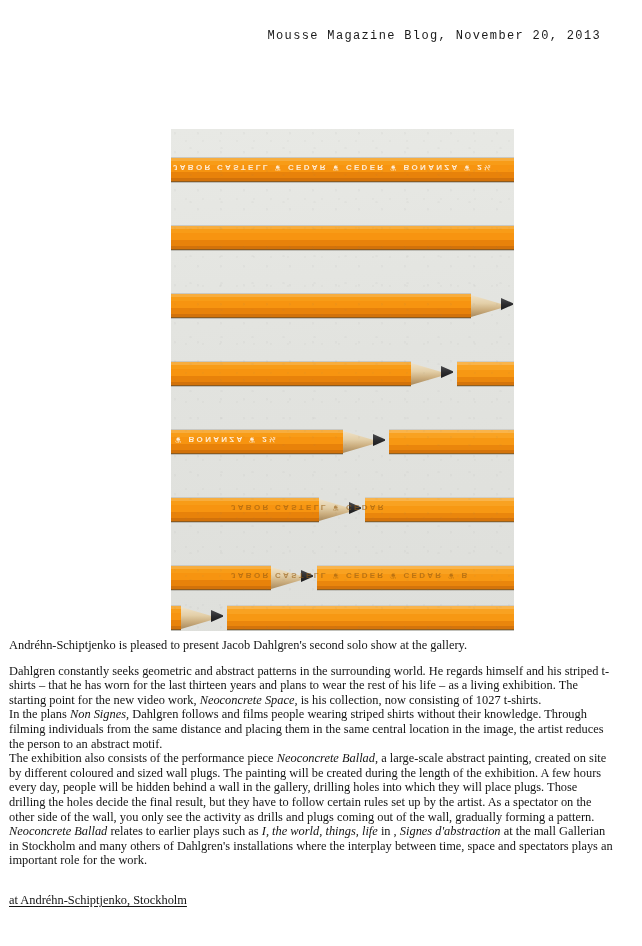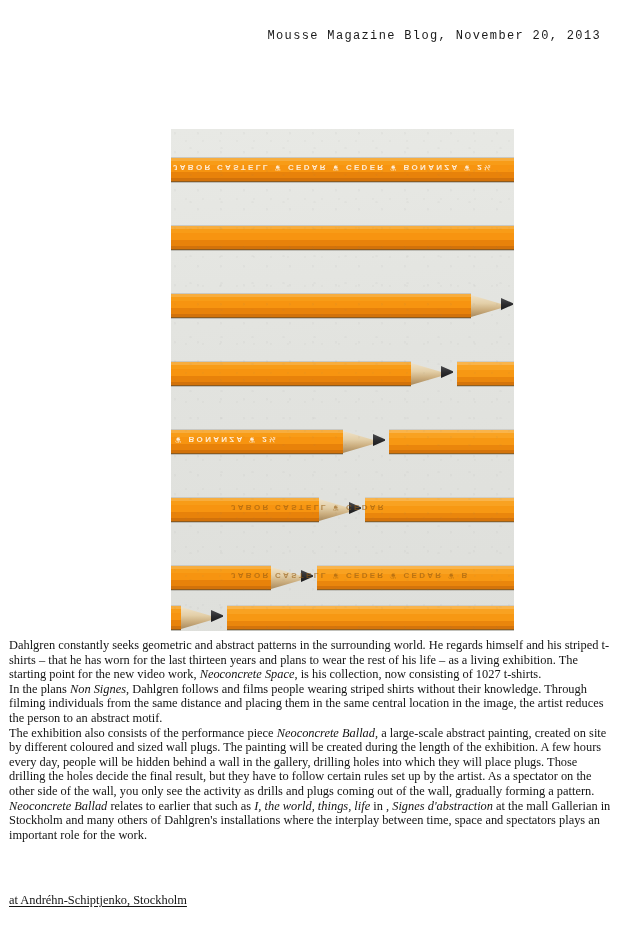--- a/index.html
+++ b/index.html
@@ -284,23 +284,24 @@
           <div class="tip-cone right" style="left: 10px;">
             <div class="cone-body"></div>
           </div>
           <div class="graphite right" style="left: 40px;"></div>
           <div class="barrel lighter" style="left: 56px; width: 287px;"></div>
         </div>
       </div>
   </figure>
 
   <div class="body-copy" id="body-copy">
+      <p><span>Andréhn-Schiptjenko is pleased to present Jacob Dahlgren's second solo show at the gallery.</span></p>
       <p class="tight"><span>Dahlgren constantly seeks geometric and abstract patterns in the surrounding world. He regards himself and his striped t-shirts – that he has worn for the last thirteen years and plans to wear the rest of his life – as a living exhibition. The starting point for the new video work, </span><em>Neoconcrete Space</em><span>, is his collection, now consisting of 1027 t-shirts.</span></p>
       <p class="tight"><span>In the plans </span><em>Non Signes</em><span>, Dahlgren follows and films people wearing striped shirts without their knowledge. Through filming individuals from the same distance and placing them in the same central location in the image, the artist reduces the person to an abstract motif.</span></p>
       <p class="tight"><span>The exhibition also consists of the performance piece </span><em>Neoconcrete Ballad</em><span>, a large-scale abstract painting, created on site by different coloured and sized wall plugs. The painting will be created during the length of the exhibition. A few hours every day, people will be hidden behind a wall in the gallery, drilling holes into which they will place plugs. Those drilling the holes decide the final result, but they have to follow certain rules set up by the artist. As a spectator on the other side of the wall, you only see the activity as drills and plugs coming out of the wall, gradually forming a pattern.</span></p>
-      <p class="tight"><em>Neoconcrete Ballad</em><span> relates to earlier that such as </span><em>I, the world, things, life</em><span> in , </span><em>Signes d'abstraction</em><span> at the mall Gallerian in Stockholm and many others of Dahlgren's installations where the interplay between time, space and spectators plays an important role for the work.</span></p>
+      <p class="tight"><em>Neoconcrete Ballad</em><span> relates to earlier plays such as </span><em>I, the world, things, life</em><span> in , </span><em>Signes d'abstraction</em><span> at the mall Gallerian in Stockholm and many others of Dahlgren's installations where the interplay between time, space and spectators plays an important role for the work.</span></p>
     </div>
 
   <div class="footer-block">
     <span class="venue-line">at Andréhn-Schiptjenko, Stockholm</span>
   </div>
 
 </div>
 
 </body></html>

